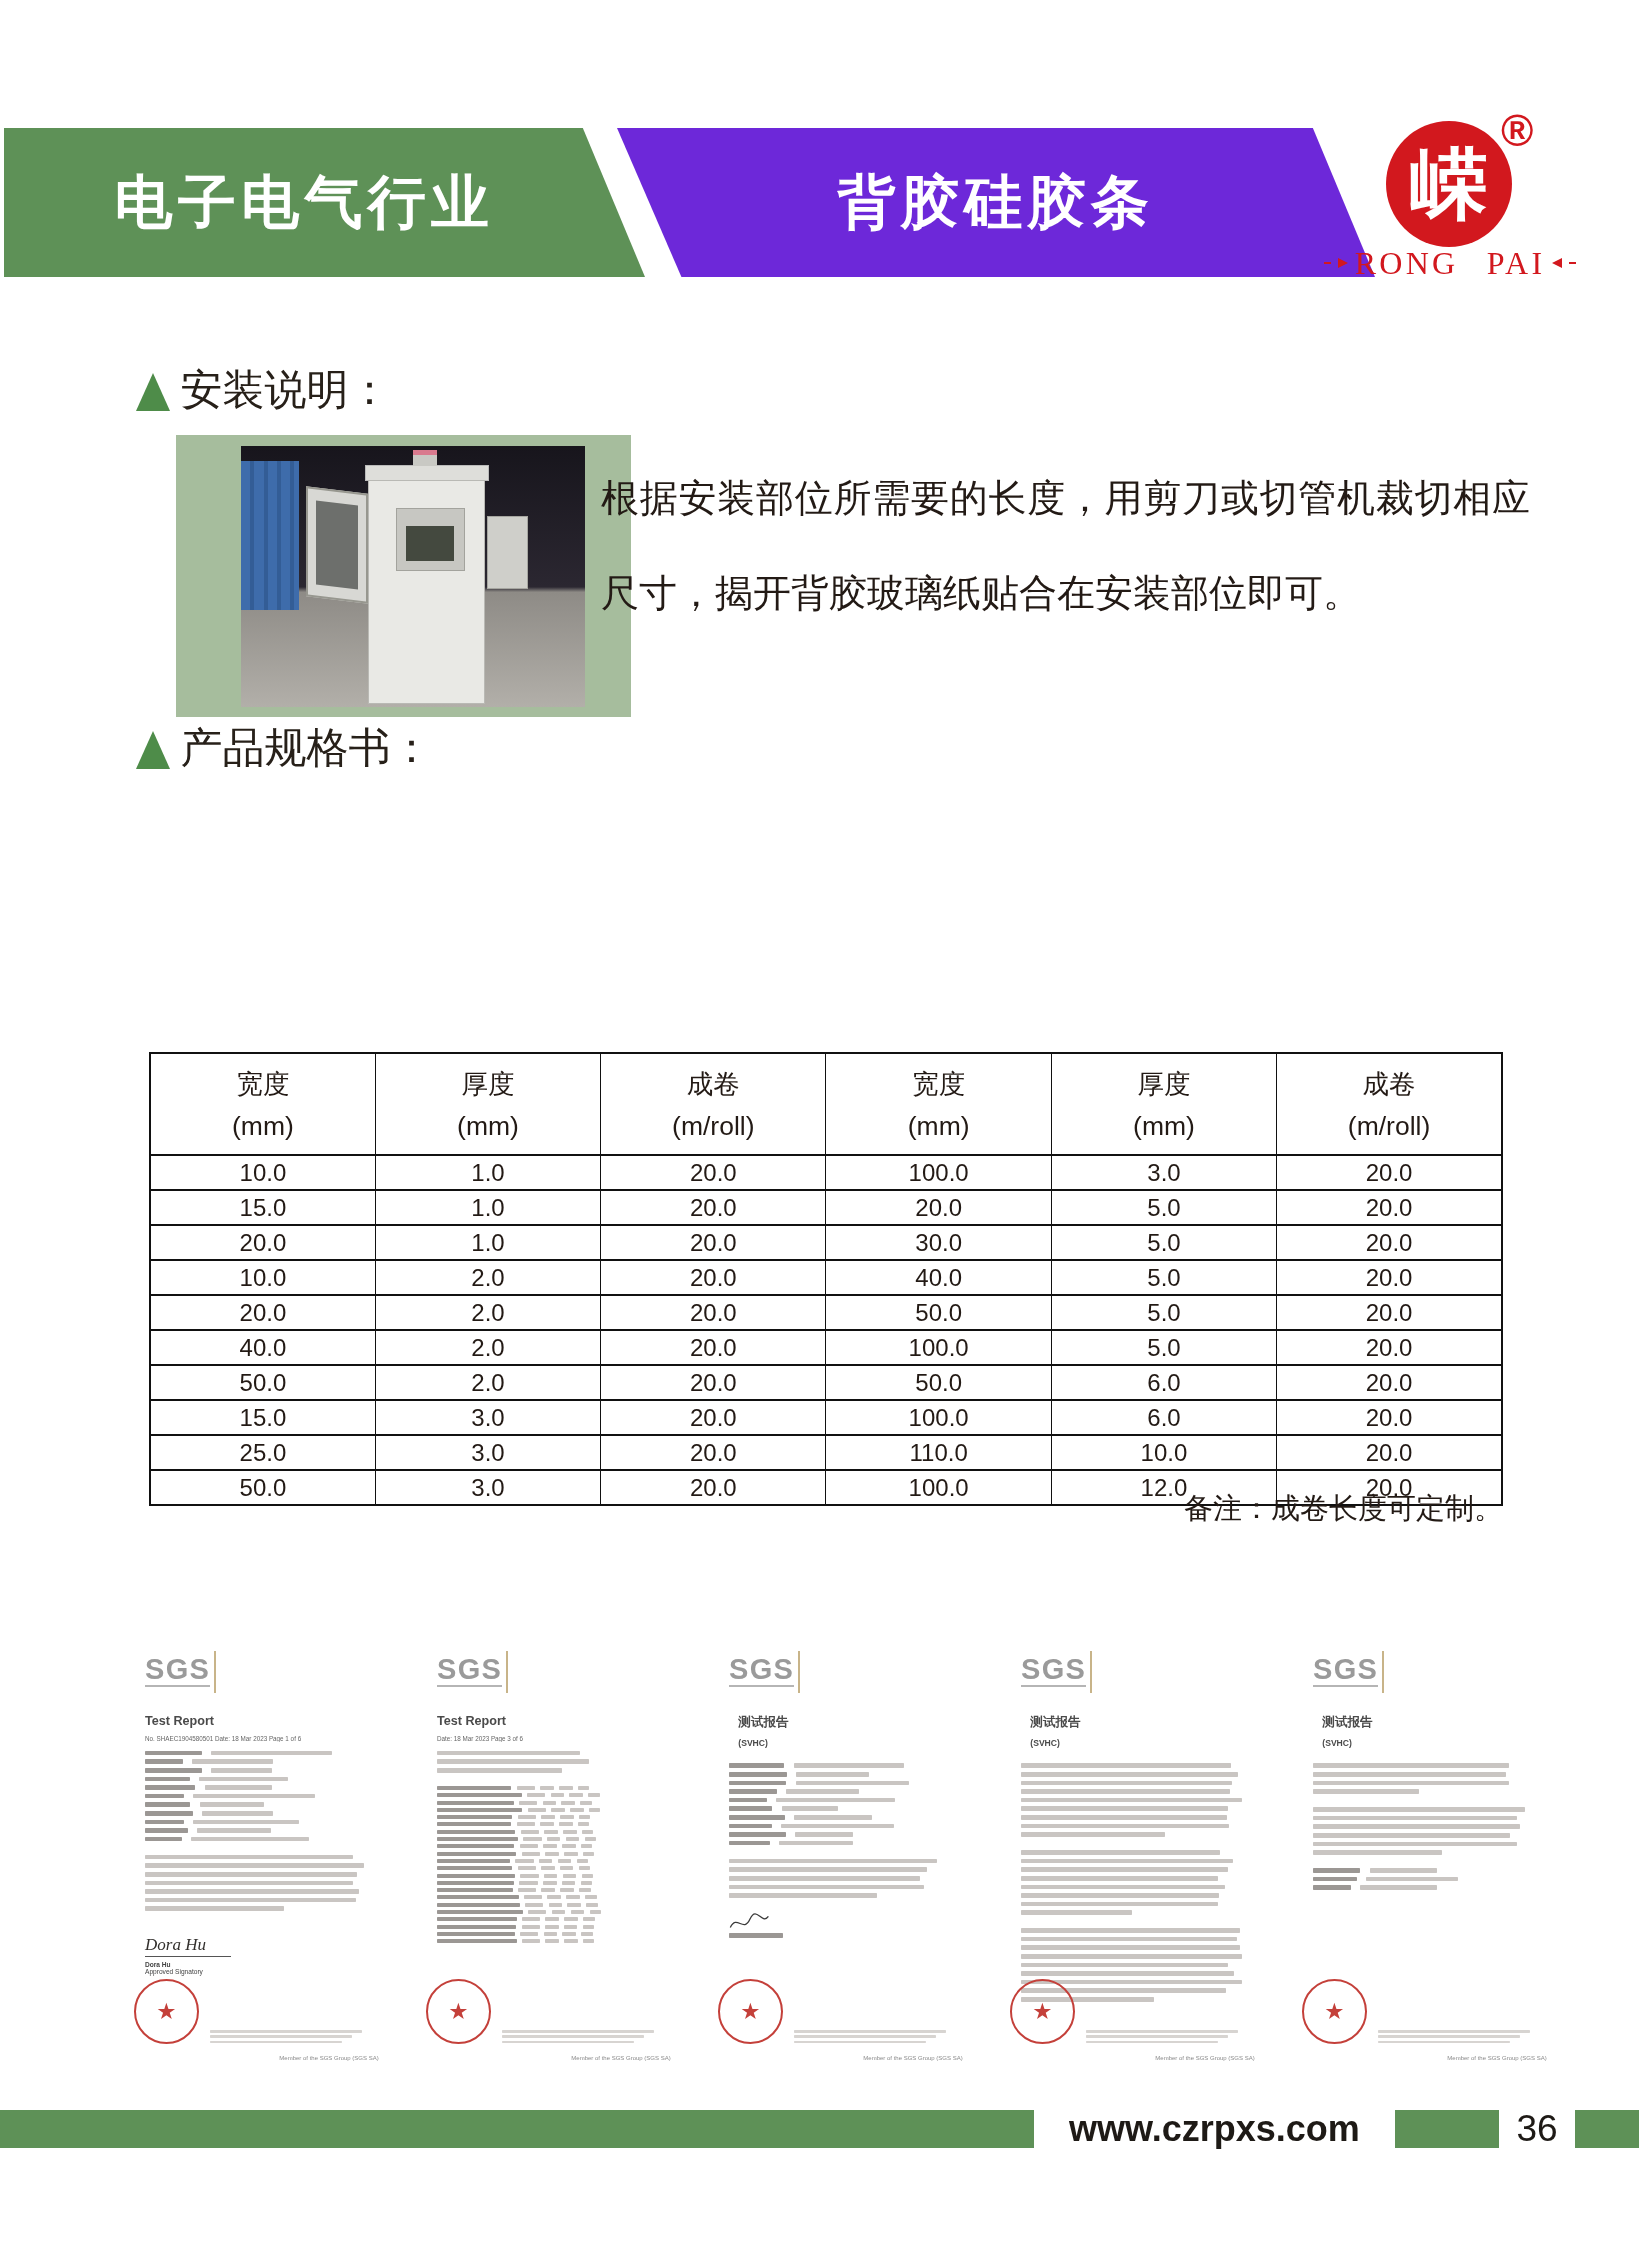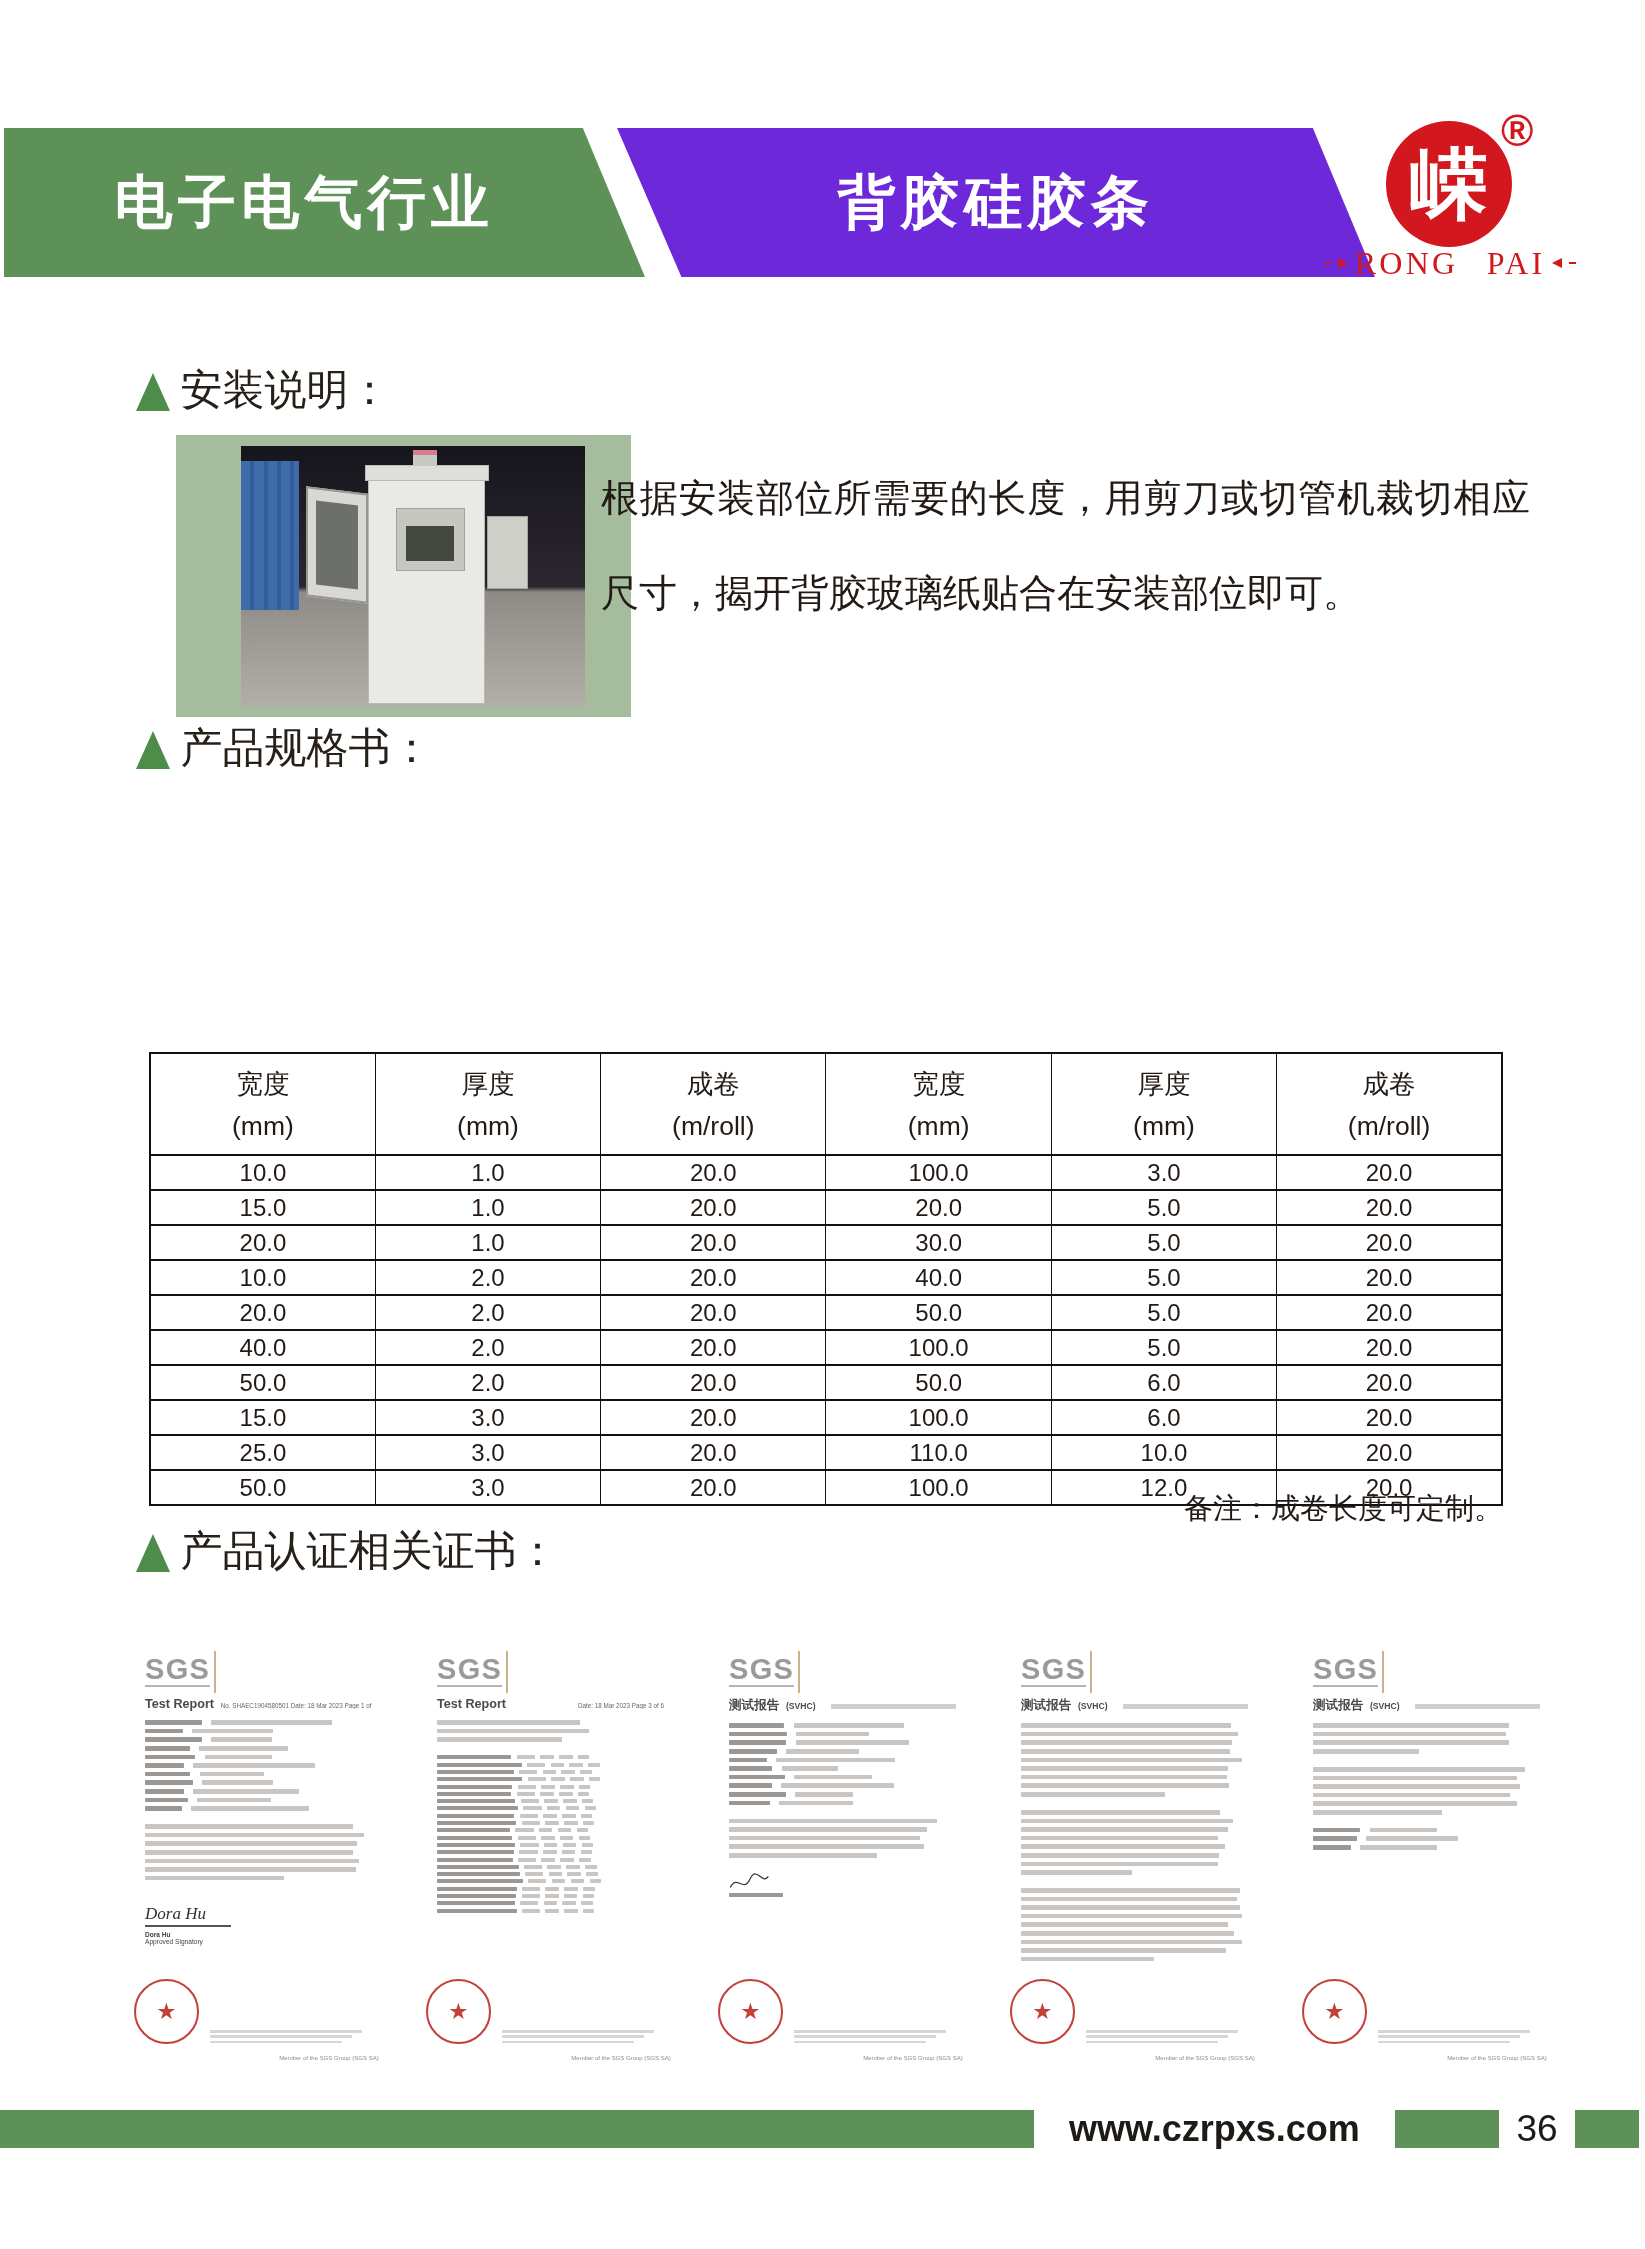--- a/index.html
+++ b/index.html
@@ -67,21 +67,21 @@
   table.std{border:2px solid #111;}
   .tbl-note{position:absolute;left:149px;top:1489px;width:1354px;text-align:right;font-size:29px;color:#231a15;}
 
   
   .certs-row{position:absolute;left:110px;top:1638px;width:1453px;height:446px;display:flex;gap:10px;}
   .cert{position:relative;width:282px;background:#fff;overflow:hidden;}
   .sgs-wrap{display:flex;align-items:flex-start;margin:17px 0 0 35px;gap:4px;}
   .sgs-logo{font-size:29px;font-weight:bold;color:#9a9a9a;letter-spacing:1.3px;line-height:1;
      border-bottom:2px solid #b5b5b5;padding-bottom:1.3px;}
   .sgs-rule{width:2px;height:42px;background:#c8b489;margin-top:-4px;}
-  .cert-head{margin:4px 20px 0 35px;display:flex;align-items:baseline;gap:6.6px;}
+  .cert-head{margin:21px 20px 0 35px;display:flex;align-items:baseline;gap:6.6px;flex-direction:column;}
   .c-title{font-size:12.6px;font-weight:bold;color:#4a4a4a;white-space:nowrap;}
   .c-sub{font-size:8.6px;font-weight:bold;color:#4a4a4a;}
   .c-meta{font-size:6.3px;color:#666;white-space:nowrap;overflow:hidden;flex:1;text-align:right;}
   .meta-bar{flex:1;height:4.6px;background:#cfcfcf;margin-left:9.3px;}
   .cert-body{margin:9.3px 20px 0 35px;}
   .bar{height:4.6px;background:#c9c5c2;margin-bottom:4px;border-radius:0.7px;}
   .bar.dk{background:#9b9794;}
   .frow{display:flex;gap:9.3px;margin-bottom:4px;}
   .frow .bar{margin-bottom:0;}
   .trow{display:flex;gap:5.3px;margin-bottom:3.3px;}
@@ -270,24 +270,20 @@
             <td>20.0</td>
             <td>100.0</td>
             <td>12.0</td>
             <td>20.0</td>
           </tr>
         </tbody>
     </table>
   </div>
   <div class="tbl-note">备注：成卷长度可定制。</div>
 
-  <div class="section-title" style="left:136px;top:1523px;">
-    <div class="tri-icon"></div>
-    <span>产品认证相关证书：</span>
-  </div>
 
   <div class="certs-row">
   <div class="cert">
     <div class="sgs-wrap">
       <div class="sgs-logo">SGS</div>
       <div class="sgs-rule"></div>
     </div>
     <div class="cert-head">
       <div class="c-title">Test Report</div>
 

